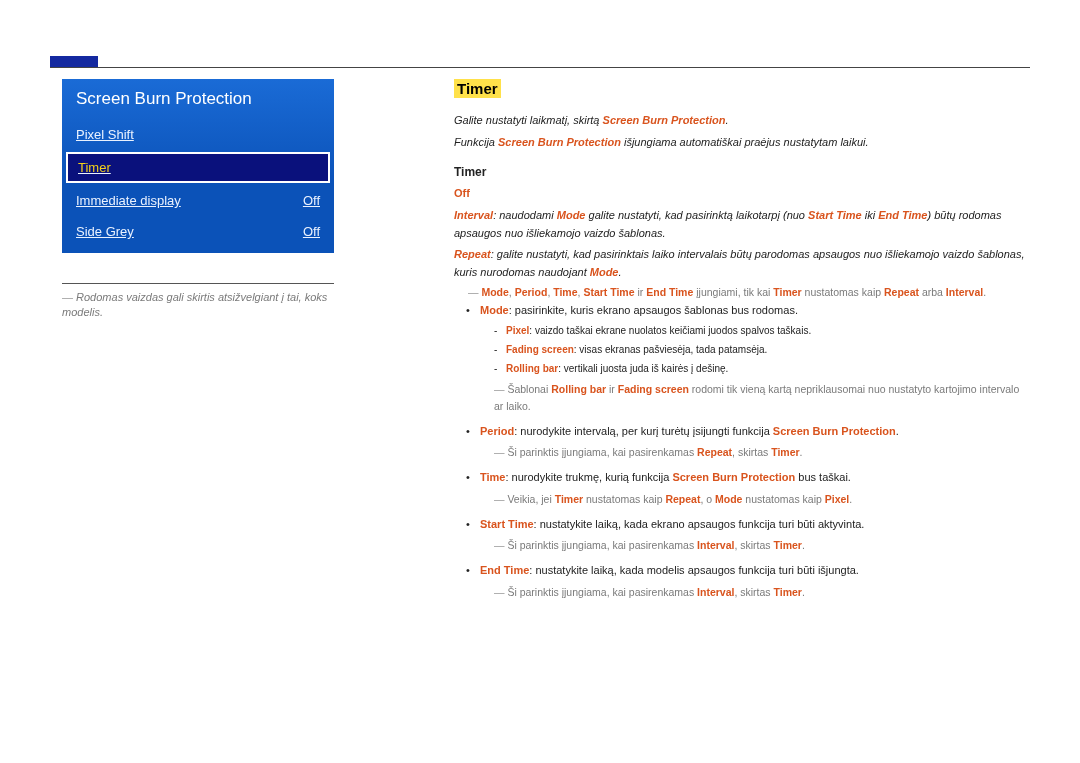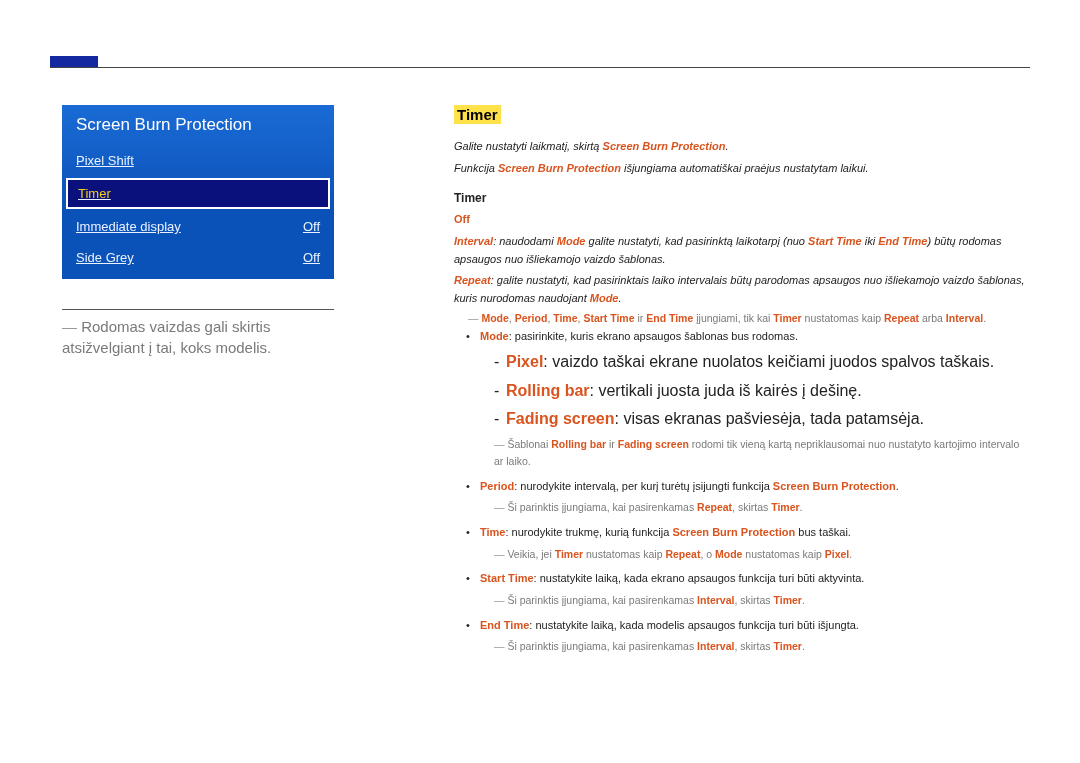--- a/index.html
+++ b/index.html
@@ -20,21 +20,21 @@
   }
   .top-rule {
     position: absolute;
     top: 67px;
     left: 50px;
     right: 50px;
     border-top: 1px solid #444;
   }
   .layout {
     display: flex;
-    padding: 105px 50px 0 62px;
+    padding: 79px 50px 0 62px;
     gap: 120px;
   }
   .left-col { width: 272px; flex: 0 0 auto; }
   .right-col { flex: 1; }
   .menu {
     width: 272px;
     background: linear-gradient(to bottom, #1a6bd6, #0b52b8 60%, #0b52b8);
     color: #fff;
     font-size: 13px;
     font-weight: 300;
@@ -58,23 +58,24 @@
     border: 2px solid #fff;
     margin: 2px 4px;
     padding: 6px 10px;
   }
   .menu-item.selected span:first-child { color: #f4d018; }
   .left-note-rule {
     border-top: 1px solid #555;
     margin: 30px 0 6px 0;
   }
   .left-note {
-    font-size: 15px;
+    font-size: 11px;
     color: #7a7a7a;
     line-height: 1.4;
+    font-style: italic;
   }
   .left-note::before {
     content: "― ";
     color: #999;
   }
   h1.section-title {
     display: inline-block;
     background: #ffe14a;
     color: #000;
     font-size: 15px;
@@ -83,21 +84,21 @@
     margin-bottom: 14px;
   }
   .right-col p { font-size: 11px; line-height: 1.6; margin-bottom: 4px; color: #222; font-style: italic; }
   .orange { color: #d9541e; font-weight: 700; }
   h2.sub-title { font-size: 12px; font-weight: 700; color: #222; margin: 14px 0 8px 0; }
   h3.off { font-size: 11px; font-weight: 700; color: #d9541e; margin-bottom: 8px; }
   ul.bullets { list-style: none; margin-left: 26px; }
   ul.bullets > li { font-size: 11px; line-height: 1.6; margin-bottom: 6px; color: #222; position: relative; }
   ul.bullets > li::before { content: "•"; position: absolute; left: -14px; color: #222; }
   ul.dashes { list-style: none; margin: 4px 0 4px 26px; }
-  ul.dashes > li { font-size: 16px; line-height: 1.6; margin-bottom: 3px; color: #222; position: relative; }
+  ul.dashes > li { font-size: 10px; line-height: 1.6; margin-bottom: 3px; color: #222; position: relative; }
   ul.dashes > li::before { content: "-"; position: absolute; left: -12px; color: #222; }
   .em-line { font-size: 10.5px; color: #7a7a7a; margin: 4px 0 8px 14px; }
   .em-line::before { content: "― "; color: #999; }
   .note-top { margin-left: 14px; margin-bottom: 4px; }
 </style>
 </head>
 <body>
 
 <div class="accent-bar"></div>
 <div class="top-rule"></div>
@@ -150,22 +151,22 @@
 
     <div class="em-line note-top">
       <span class="orange">Mode</span><span>, </span><span class="orange">Period</span><span>, </span><span class="orange">Time</span><span>, </span><span class="orange">Start Time</span><span> ir </span><span class="orange">End Time</span><span> įjungiami, tik kai </span><span class="orange">Timer</span><span> nustatomas kaip </span><span class="orange">Repeat</span><span> arba </span><span class="orange">Interval</span><span>.</span>
     </div>
 
     <ul class="bullets">
       <li>
         <span class="orange">Mode</span><span>: pasirinkite, kuris ekrano apsaugos šablonas bus rodomas.</span>
         <ul class="dashes">
           <li><span class="orange">Pixel</span><span>: vaizdo taškai ekrane nuolatos keičiami juodos spalvos taškais.</span></li>
+          <li><span class="orange">Fading screen</span><span>: visas ekranas pašviesėja, tada patamsėja.</span></li>
           <li><span class="orange">Rolling bar</span><span>: vertikali juosta juda iš kairės į dešinę.</span></li>
-          <li><span class="orange">Fading screen</span><span>: visas ekranas pašviesėja, tada patamsėja.</span></li>
         </ul>
         <div class="em-line">
           <span>Šablonai </span><span class="orange">Rolling bar</span><span> ir </span><span class="orange">Fading screen</span><span> rodomi tik vieną kartą nepriklausomai nuo nustatyto kartojimo intervalo ar laiko.</span>
         </div>
       </li>
 
       <li>
         <span class="orange">Period</span><span>: nurodykite intervalą, per kurį turėtų įsijungti funkcija </span><span class="orange">Screen Burn Protection</span><span>.</span>
         <div class="em-line">
           <span>Ši parinktis įjungiama, kai pasirenkamas </span><span class="orange">Repeat</span><span>, skirtas </span><span class="orange">Timer</span><span>.</span>

